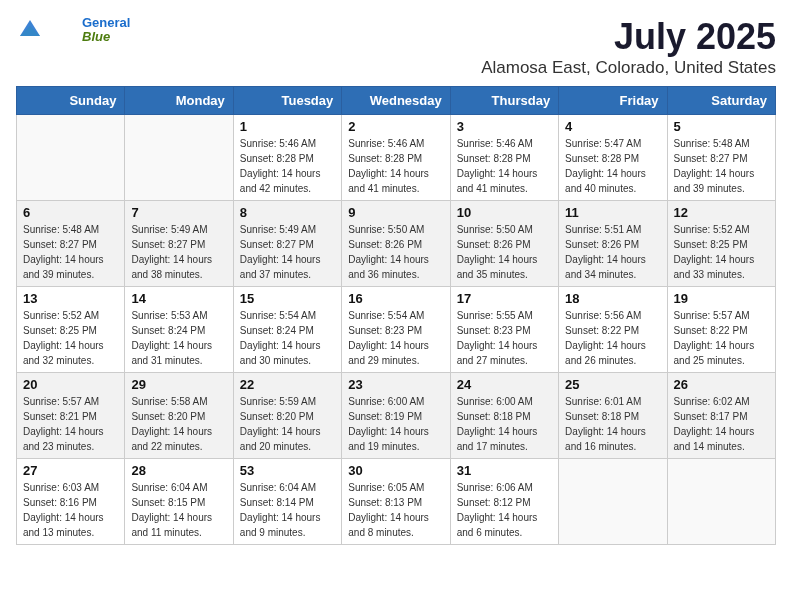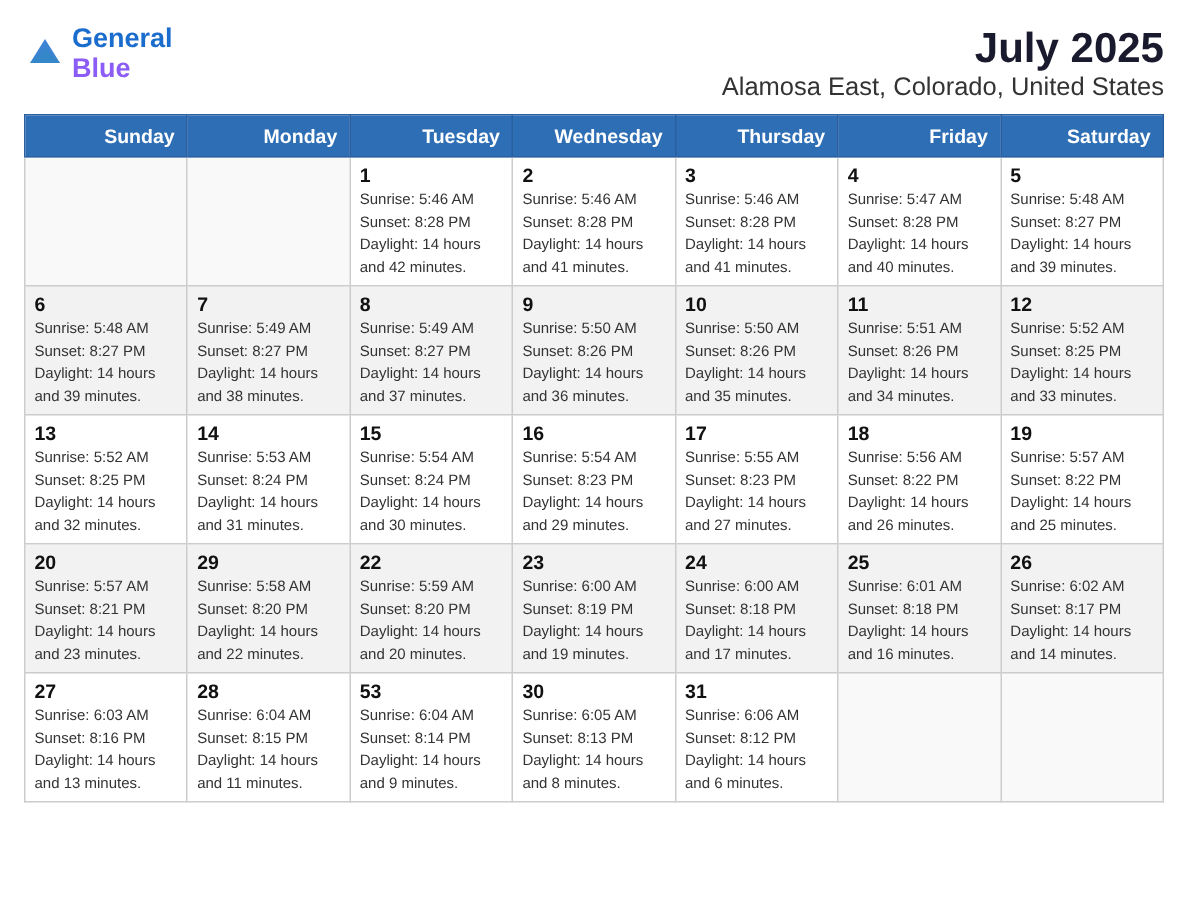--- a/index.html
+++ b/index.html
@@ -15,37 +15,38 @@
       justify-content: space-between;
       align-items: flex-start;
       margin-bottom: 8px;
     }
     .logo {
       display: flex;
       align-items: center;
       gap: 4px;
     }
     .logo-text {
-      font-size: 18px;
+      font-size: 13px;
       font-weight: bold;
       color: #1a1a2e;
       line-height: 1.1;
+      margin-left: 34px;
     }
     .logo-text span {
       color: #1a6dcc;
     }
     .logo-icon {
       width: 28px;
       height: 28px;
     }
     .title-block {
       text-align: right;
     }
     .main-title {
-      font-size: 28px;
+      font-size: 36px;
       font-weight: bold;
       color: #1a1a2e;
     }
     .subtitle {
       font-size: 17px;
       color: #333;
     }
     .calendar {
       width: 100%;
       border-collapse: collapse;
@@ -92,21 +93,21 @@
 
 <div class="header">
   <div class="logo">
     <svg class="logo-icon" viewBox="0 0 28 28">
       <rect width="28" height="28" fill="white"></rect>
       <polygon points="4,20 14,4 24,20" fill="#1a6dcc" opacity="0.85"></polygon>
       <polygon points="4,20 14,10 24,20" fill="#2e8bc0" opacity="0.6"></polygon>
     </svg>
     <div class="logo-text">
       <div><span>General</span></div>
-      <div style="color:#8b5cf6;">Blue</div>
+      <div style="color:#4d7c0f;font-style:italic;">Blue</div>
     </div>
   </div>
   <div class="title-block">
     <div class="main-title">July 2025</div>
     <div class="subtitle">Alamosa East, Colorado, United States</div>
   </div>
 </div>
 
 <table class="calendar">
   <thead>

